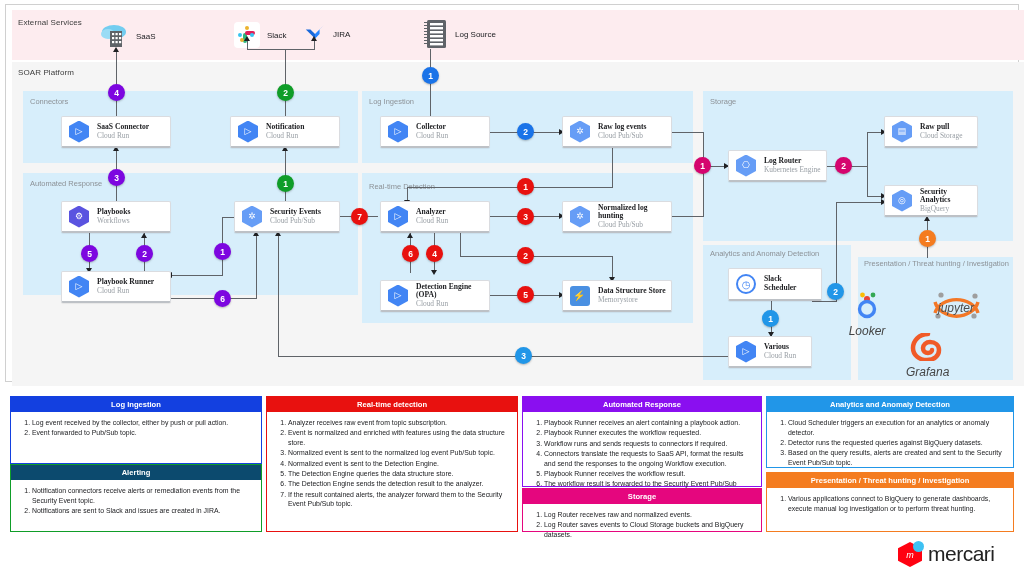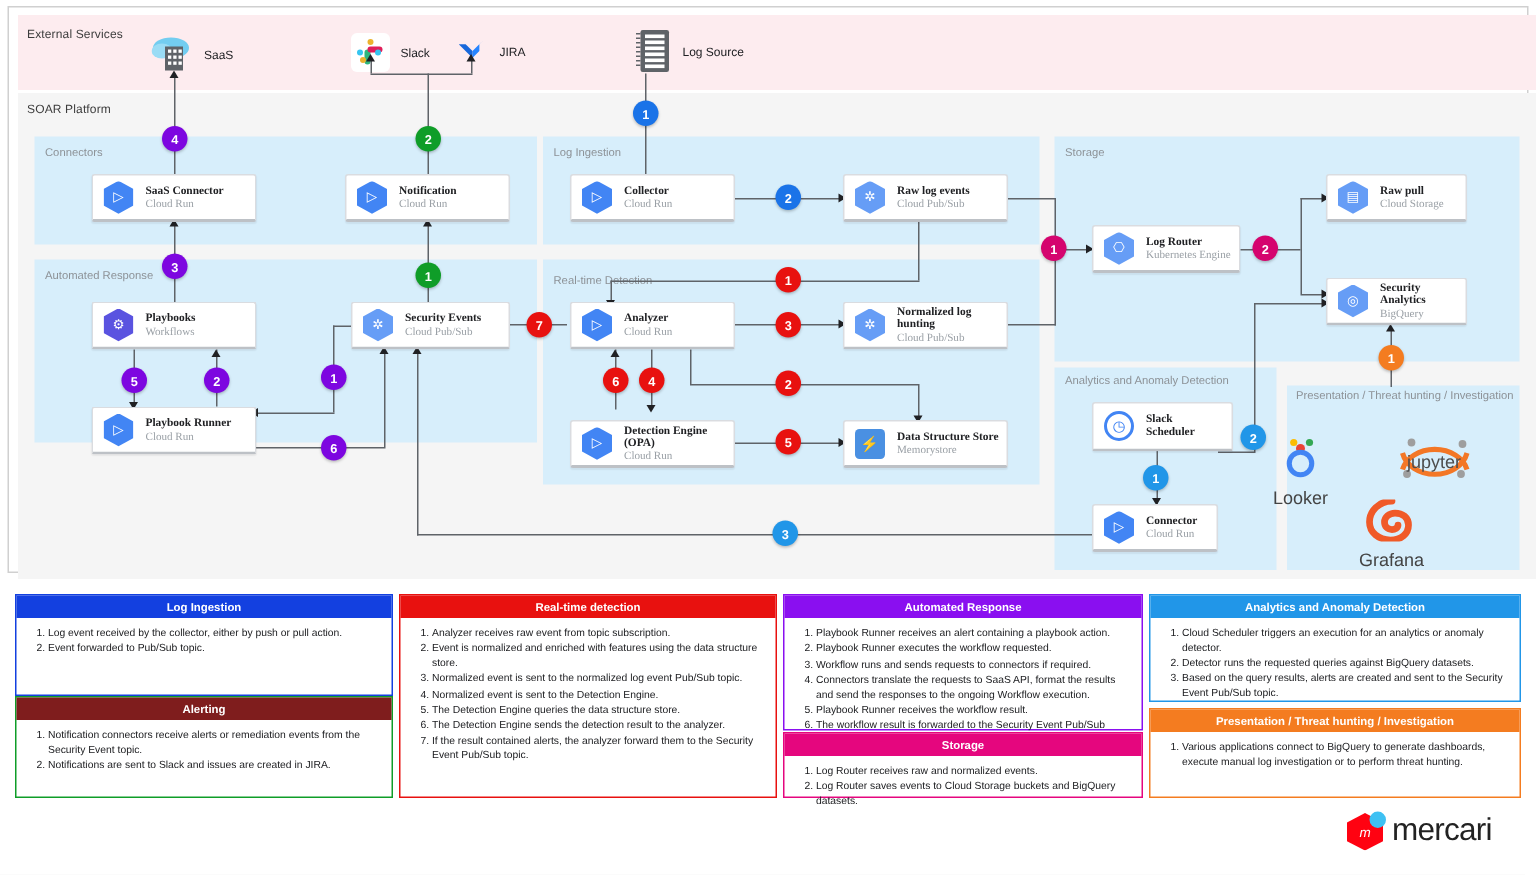--- a/index.html
+++ b/index.html
@@ -125,21 +125,21 @@
   .merc-hex {
     position:absolute; left:0; top:2px; width:24px; height:25px; background:#ff0211;
     clip-path:polygon(50% 0%, 100% 25%, 100% 75%, 50% 100%, 0% 75%, 0% 25%);
     display:flex; align-items:center; justify-content:center;
     color:#fff; font-size:9px; font-style:italic;
   }
   .merc-dot { position:absolute; right:0px; top:1px; width:11px; height:11px; border-radius:50%; background:#3ec1f3; }
   .merc-txt { font-size:21px; color:#222; margin-left:4px; letter-spacing:-0.5px; }
 
   
-  .plogo { position:absolute; text-align:center; }
+  .plogo { position:absolute; text-align:center;font-style:italic; }
   .plogo .pname { font-size:12px; color:#444; }
 </style>
 </head>
 <body>
 
 <div id="canvas">
 
   <div class="frame">
 
     <div class="band-external"></div>
@@ -501,21 +501,21 @@
       </span>
     </div>
 
     <div class="node" style="left:722px; top:331px; width:84px; height:32px;">
       <span class="ico">
           <span class="hex">
             <span>▷</span>
           </span>
         </span>
       <span class="txt">
-        <span class="t1">Connector</span>
+        <span class="t1">Various</span>
         <span class="t2">Cloud Run</span>
       </span>
     </div>
 
     <div class="plogo" style="left:840px; top:285px;">
       <svg width="42" height="30" viewBox="0 0 42 30">
         <circle cx="21" cy="9" r="3" fill="#ea4335"></circle>
         <circle cx="27" cy="5" r="2.4" fill="#34a853"></circle>
         <circle cx="16.5" cy="5" r="2.4" fill="#fbbc04"></circle>
         <circle cx="21" cy="19" r="7.5" fill="none" stroke="#4285f4" stroke-width="3.4"></circle>
@@ -579,21 +579,21 @@
     <div class="lg-head" style="background:#1340e0;">Log Ingestion</div>
     <div class="lg-body">
       <ol>
         <li>Log event received by the collector, either by push or pull action.</li>
         <li>Event forwarded to Pub/Sub topic.</li>
       </ol>
     </div>
   </div>
 
   <div class="legend" style="left:10px; top:464px; width:252px; height:68px; border:1px solid #0f9d28;">
-    <div class="lg-head" style="background:#7f1d1d;">Alerting</div>
+    <div class="lg-head" style="background:#0c4a6e;">Alerting</div>
     <div class="lg-body">
       <ol>
         <li>Notification connectors receive alerts or remediation events from the Security Event topic.</li>
         <li>Notifications are sent to Slack and issues are created in JIRA.</li>
       </ol>
     </div>
   </div>
 
   <div class="legend" style="left:266px; top:396px; width:252px; height:136px; border:1px solid #e8110f;">
     <div class="lg-head" style="background:#e8110f;">Real-time detection</div>

